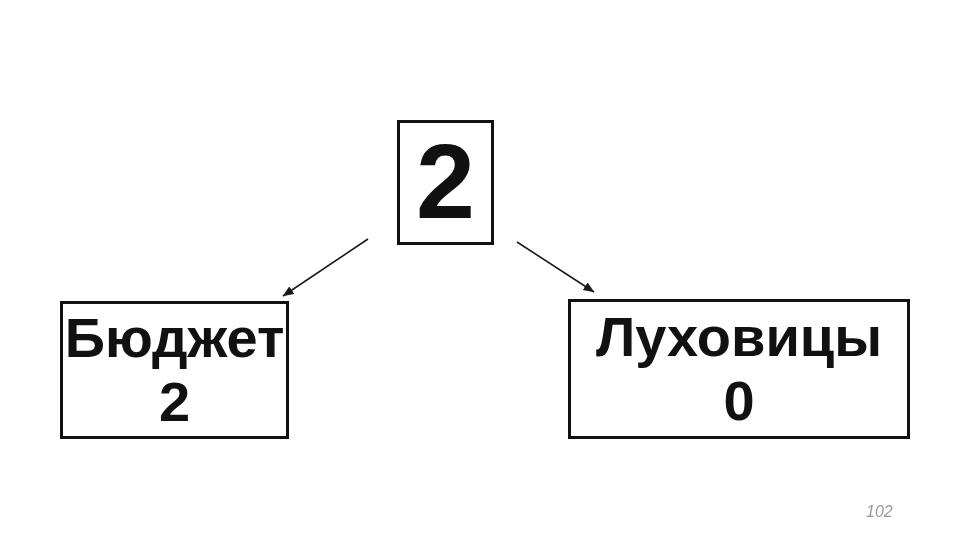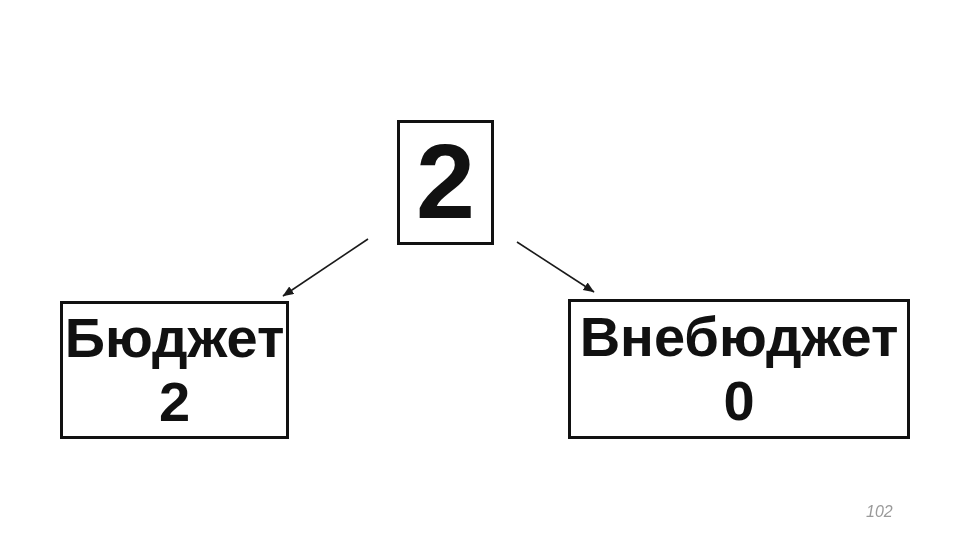--- a/index.html
+++ b/index.html
@@ -115,19 +115,19 @@
     <line x1="368" y1="239" x2="283" y2="296" marker-end="url(#arrowhead)"></line>
     <line x1="517" y1="242" x2="594" y2="292" marker-end="url(#arrowhead)"></line>
   </svg>
 
   <div class="box child-box left-box">
     <div>Бюджет</div>
     <div>2</div>
   </div>
 
   <div class="box child-box right-box">
-    <div>Внебюджет</div>
+    <div>Луховицы</div>
     <div>0</div>
   </div>
 
   <div class="page-number">102</div>
 
 </div>
 
 </body></html>

